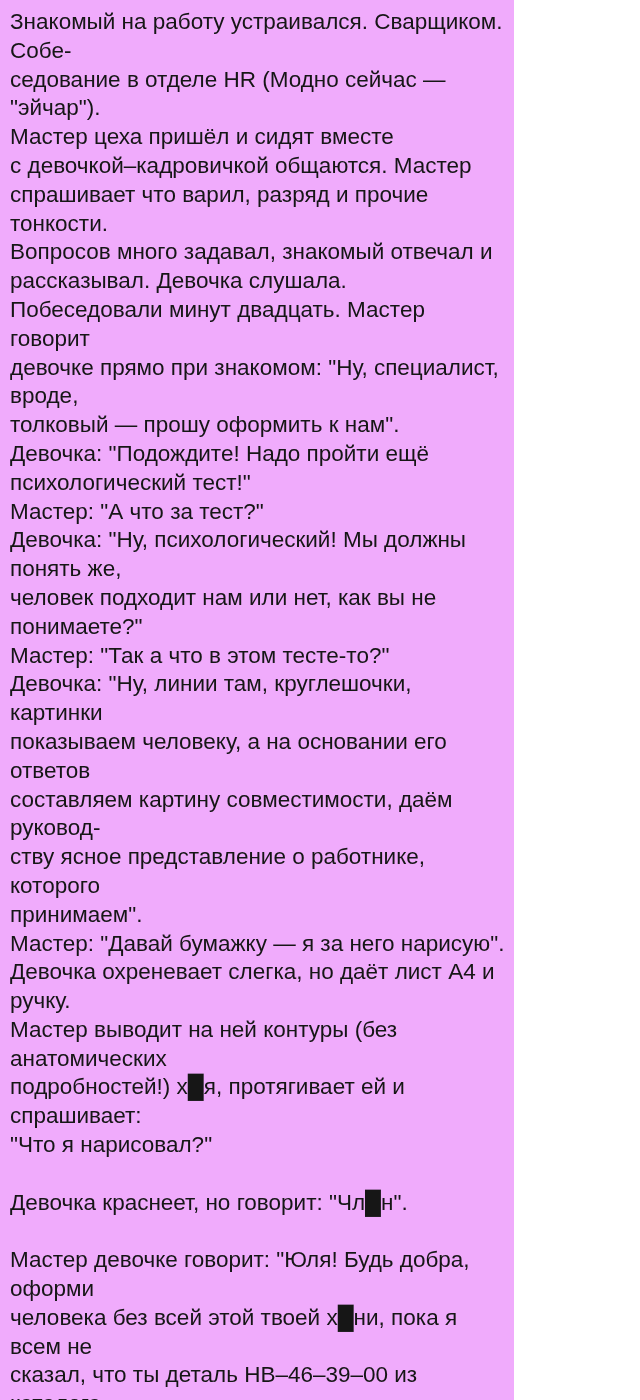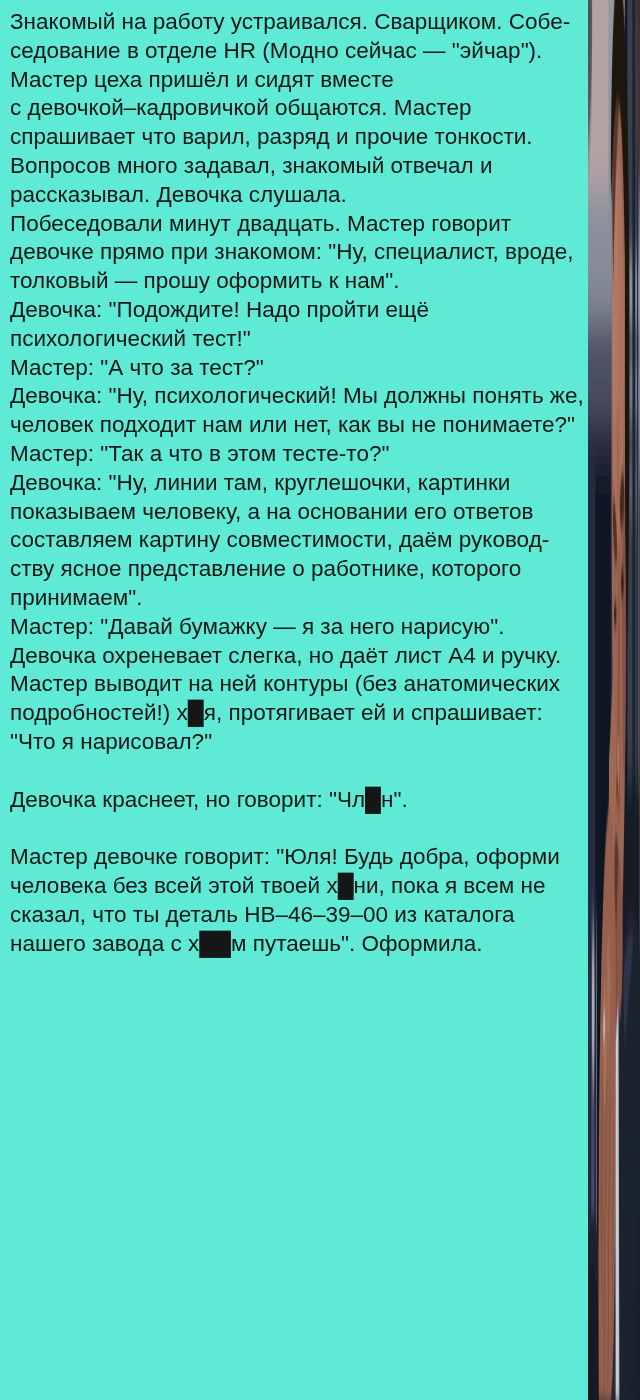--- a/index.html
+++ b/index.html
@@ -1,19 +1,19 @@
 <!DOCTYPE html>
 <html lang="ru"><head>
 <meta charset="utf-8">
 <style>
   html, body { margin: 0; padding: 0; background: #ffffff; }
   .page {
-    width: 640px; height: 1400px; overflow: hidden;
-    display: flex; flex-direction: row;
-    background: #5eead4;
+    width: 514px; height: 1400px; overflow: hidden;
+    display: flex; flex-direction: column;
+    background: #f0abfc;
   }
   .post-text {
     flex: 0 0 auto;
     padding: 8px 4px 0 10px;
     font-family: "Liberation Sans", "DejaVu Sans", sans-serif;
     font-size: 22.5px;
     line-height: 28.8px;
     color: #161616;
     font-weight: 400;
   }

